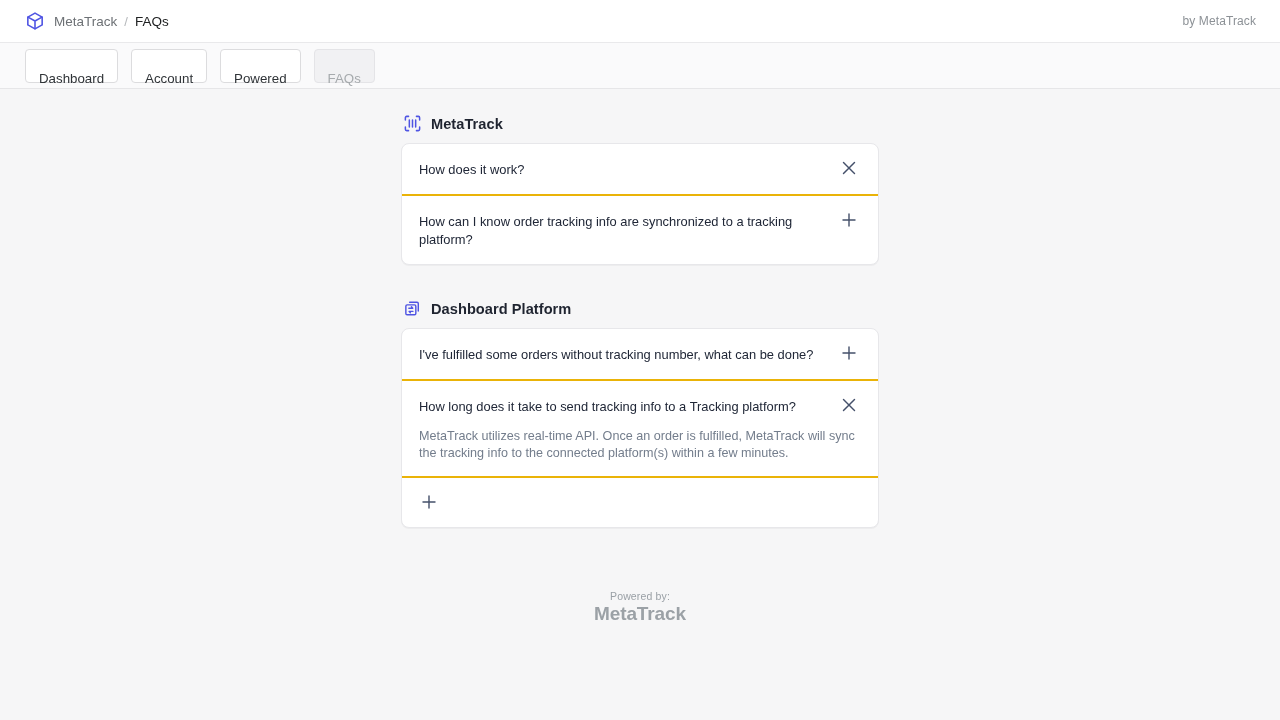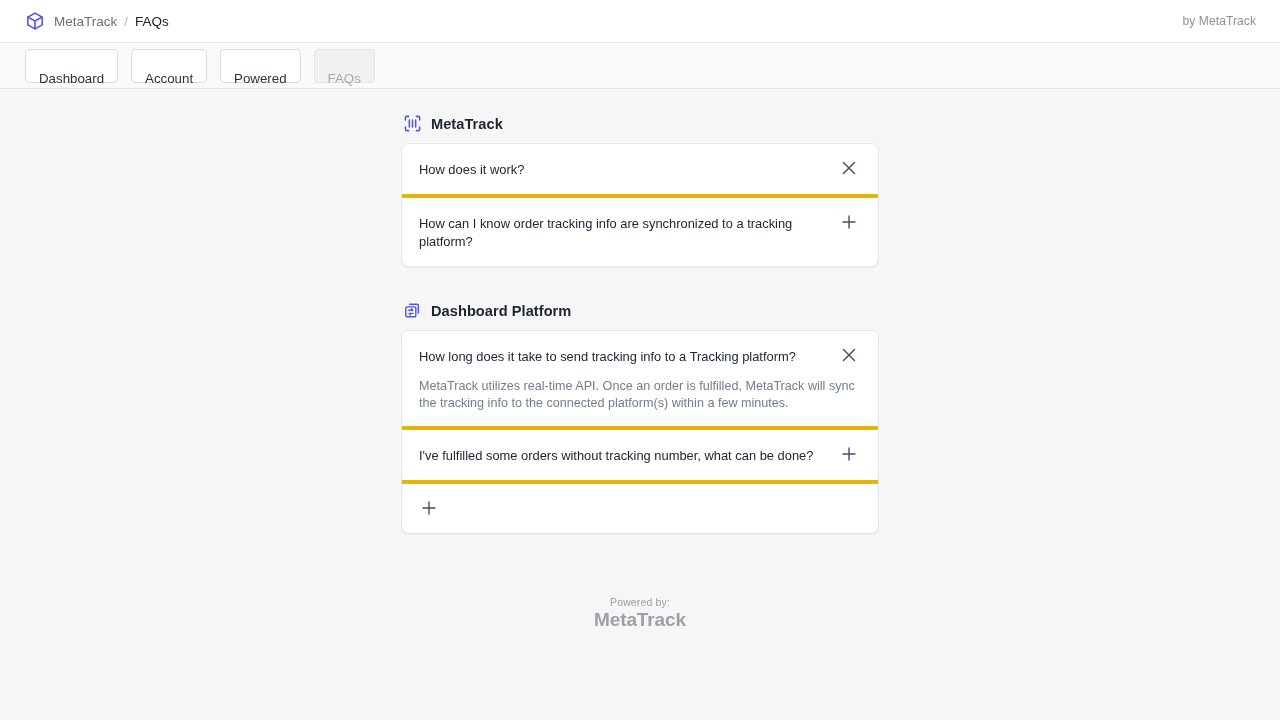--- a/index.html
+++ b/index.html
@@ -104,21 +104,21 @@
   }
 
   .card {
     background: #ffffff;
     border: 1px solid #e7e7ea;
     border-radius: 8px;
     box-shadow: 0 1px 0 rgba(22,29,37,.04);
     overflow: hidden;
   }
   .faq-item { padding: 16px 19px 15px 17px; }
-  .faq-item + .faq-item { border-top: 4px solid #eab308; }
+  .faq-item + .faq-item { border-top: 2px solid #eab308; }
   .faq-row {
     display: flex;
     align-items: flex-start;
     justify-content: space-between;
     gap: 10px;
   }
   .faq-q {
     font-size: 12.9px;
     line-height: 18px;
     color: #202737;
@@ -239,39 +239,39 @@
             <path d="M7.4 11.6h4.9l-1.6-1.7M12.6 15.6H7.7l1.6 1.7"></path>
           </svg>
         </span>
         <span class="section-title">Dashboard Platform</span>
       </div>
 
       <div class="card">
 
         <div class="faq-item">
           <div class="faq-row">
+            <div class="faq-q">I've fulfilled some orders without tracking number, what can be done?</div>
+            <span class="faq-toggle">
+              <svg viewBox="0 0 24 24" width="20" height="20" fill="none" stroke="#44506a" stroke-width="1.7" stroke-linecap="round">
+                <path d="M12 4.8v14.4M4.8 12h14.4"></path>
+              </svg>
+            </span>
+          </div>
+        </div>
+
+        <div class="faq-item">
+          <div class="faq-row">
             <div class="faq-q">How long does it take to send tracking info to a Tracking platform?</div>
             <span class="faq-toggle">
               <svg viewBox="0 0 24 24" width="20" height="20" fill="none" stroke="#44506a" stroke-width="1.7" stroke-linecap="round">
                 <path d="M5.4 5.4 18.6 18.6M18.6 5.4 5.4 18.6"></path>
               </svg>
             </span>
           </div>
           <div class="faq-a wide">MetaTrack utilizes real-time API. Once an order is fulfilled, MetaTrack will sync the tracking info to the connected platform(s) within a few minutes.</div>
-        </div>
-
-        <div class="faq-item">
-          <div class="faq-row">
-            <div class="faq-q">I've fulfilled some orders without tracking number, what can be done?</div>
-            <span class="faq-toggle">
-              <svg viewBox="0 0 24 24" width="20" height="20" fill="none" stroke="#44506a" stroke-width="1.7" stroke-linecap="round">
-                <path d="M12 4.8v14.4M4.8 12h14.4"></path>
-              </svg>
-            </span>
-          </div>
         </div>
 
         <div class="faq-item">
           <div class="faq-row">
             <span class="faq-toggle">
               <svg viewBox="0 0 24 24" width="20" height="20" fill="none" stroke="#44506a" stroke-width="1.7" stroke-linecap="round">
                 <path d="M12 4.8v14.4M4.8 12h14.4"></path>
               </svg>
             </span>
           </div>

